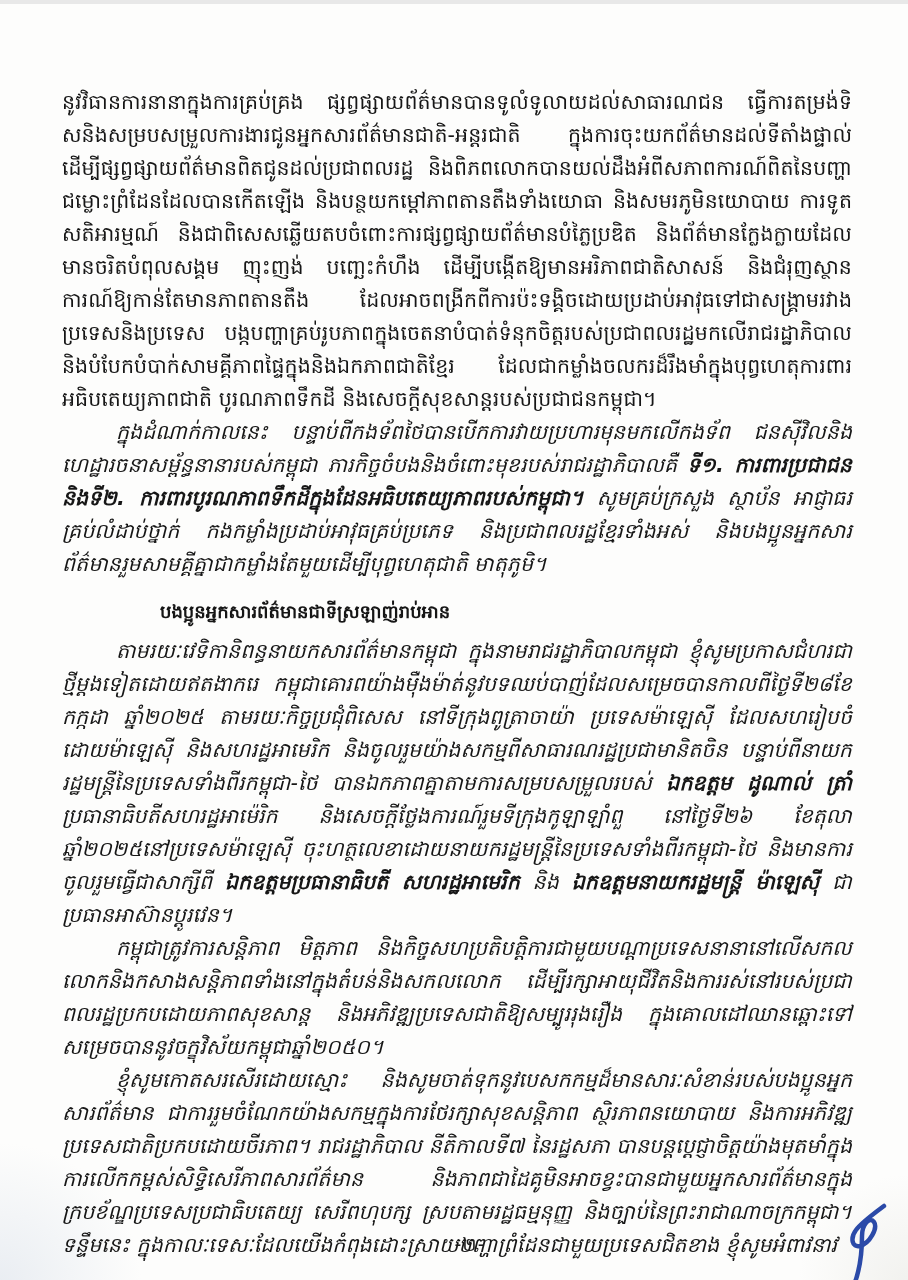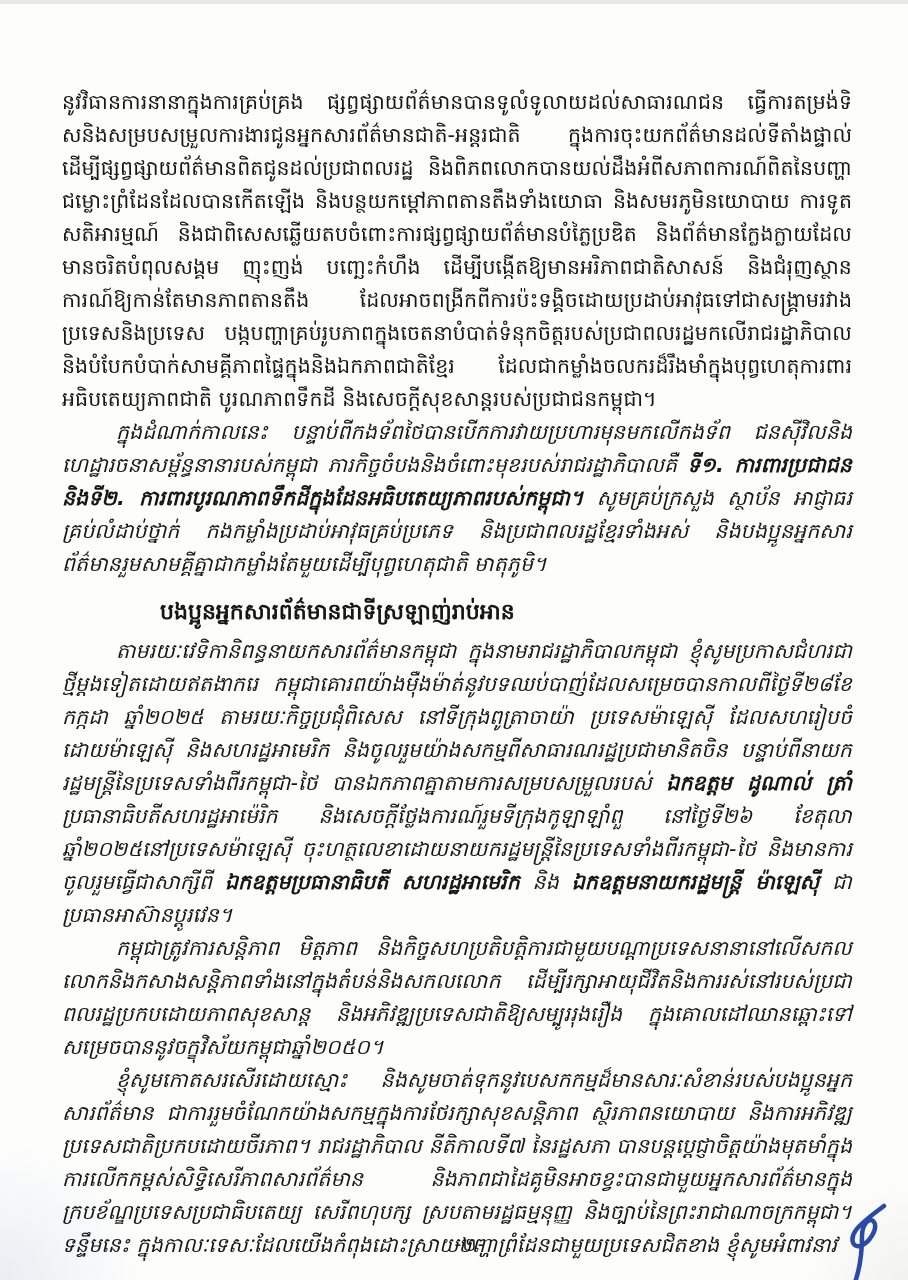--- a/index.html
+++ b/index.html
@@ -26,21 +26,21 @@
     line-height:33px;
     text-align:justify;
     text-justify:inter-word;
     letter-spacing:0.1px;
     word-break:break-word;
   }
   .para.indent{ text-indent:54px;font-style:italic; }
   .bold{ font-weight:bold; }
   .heading{
     font-weight:bold;
-    font-size:22px;
+    font-size:18px;
     line-height:30px;
     padding-left:98px;
     margin:16px 0 8px 0;
     font-family:Liberation Serif, serif;
   }
   .page-number{
     position:absolute;
     left:0; bottom:24px;
     width:100%;
     text-align:center;

